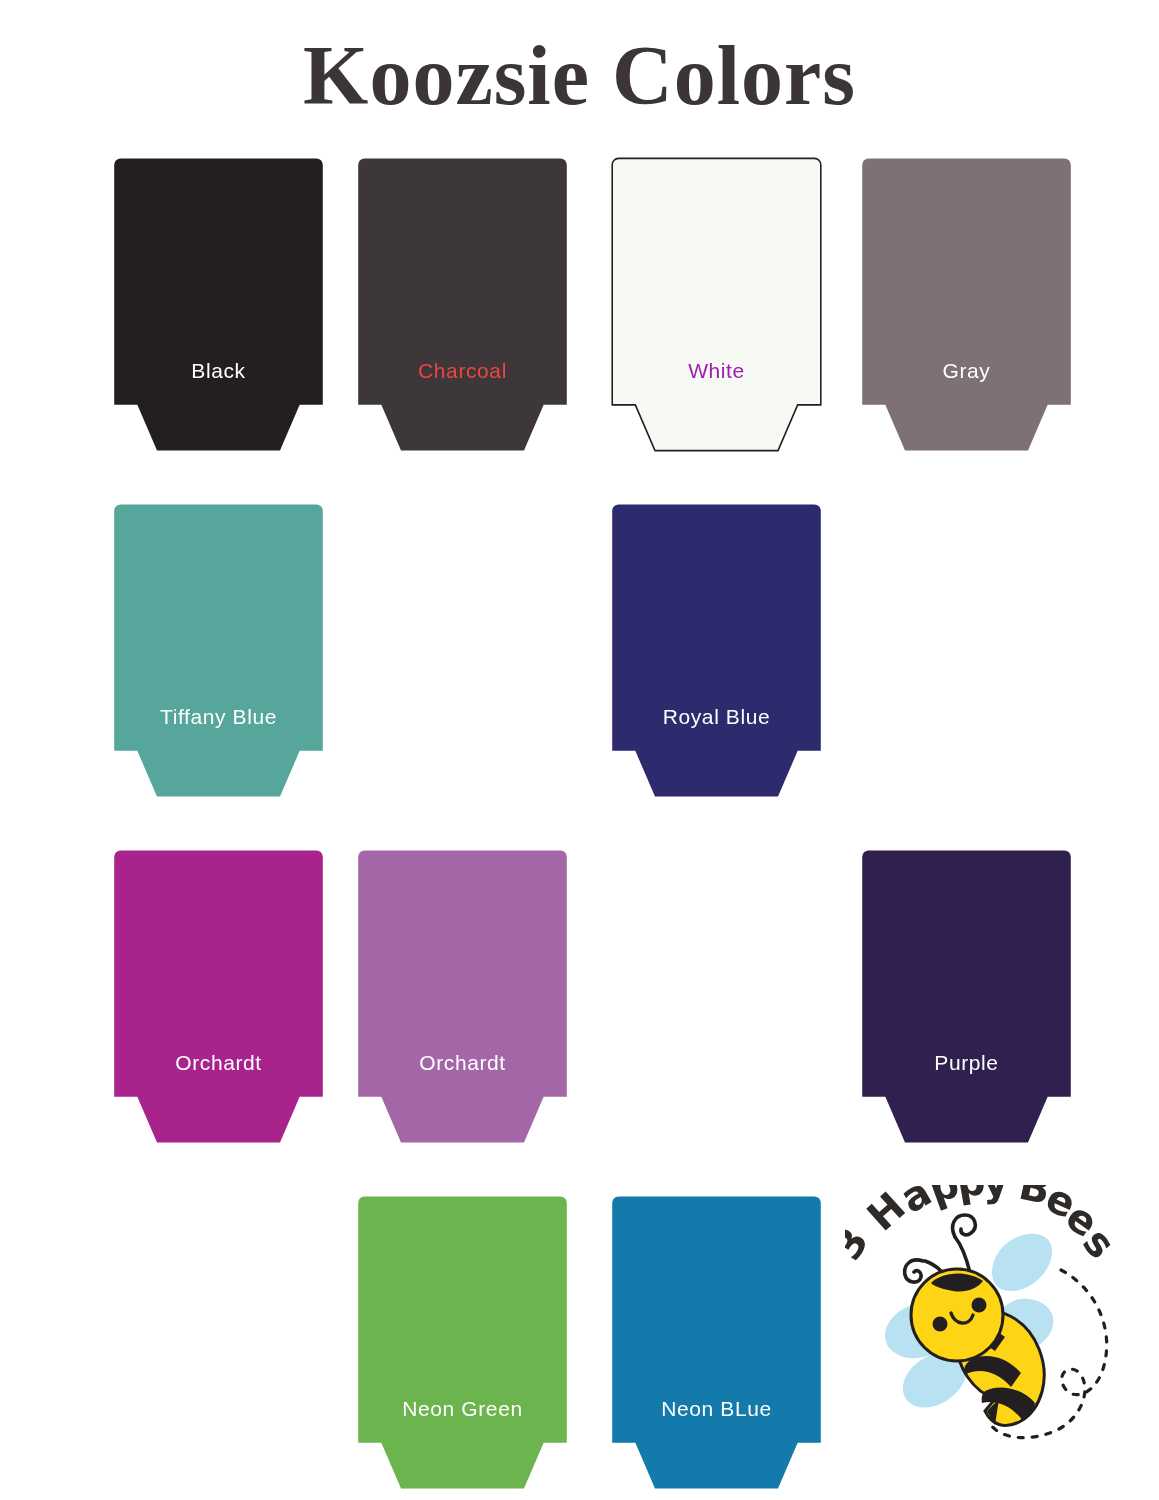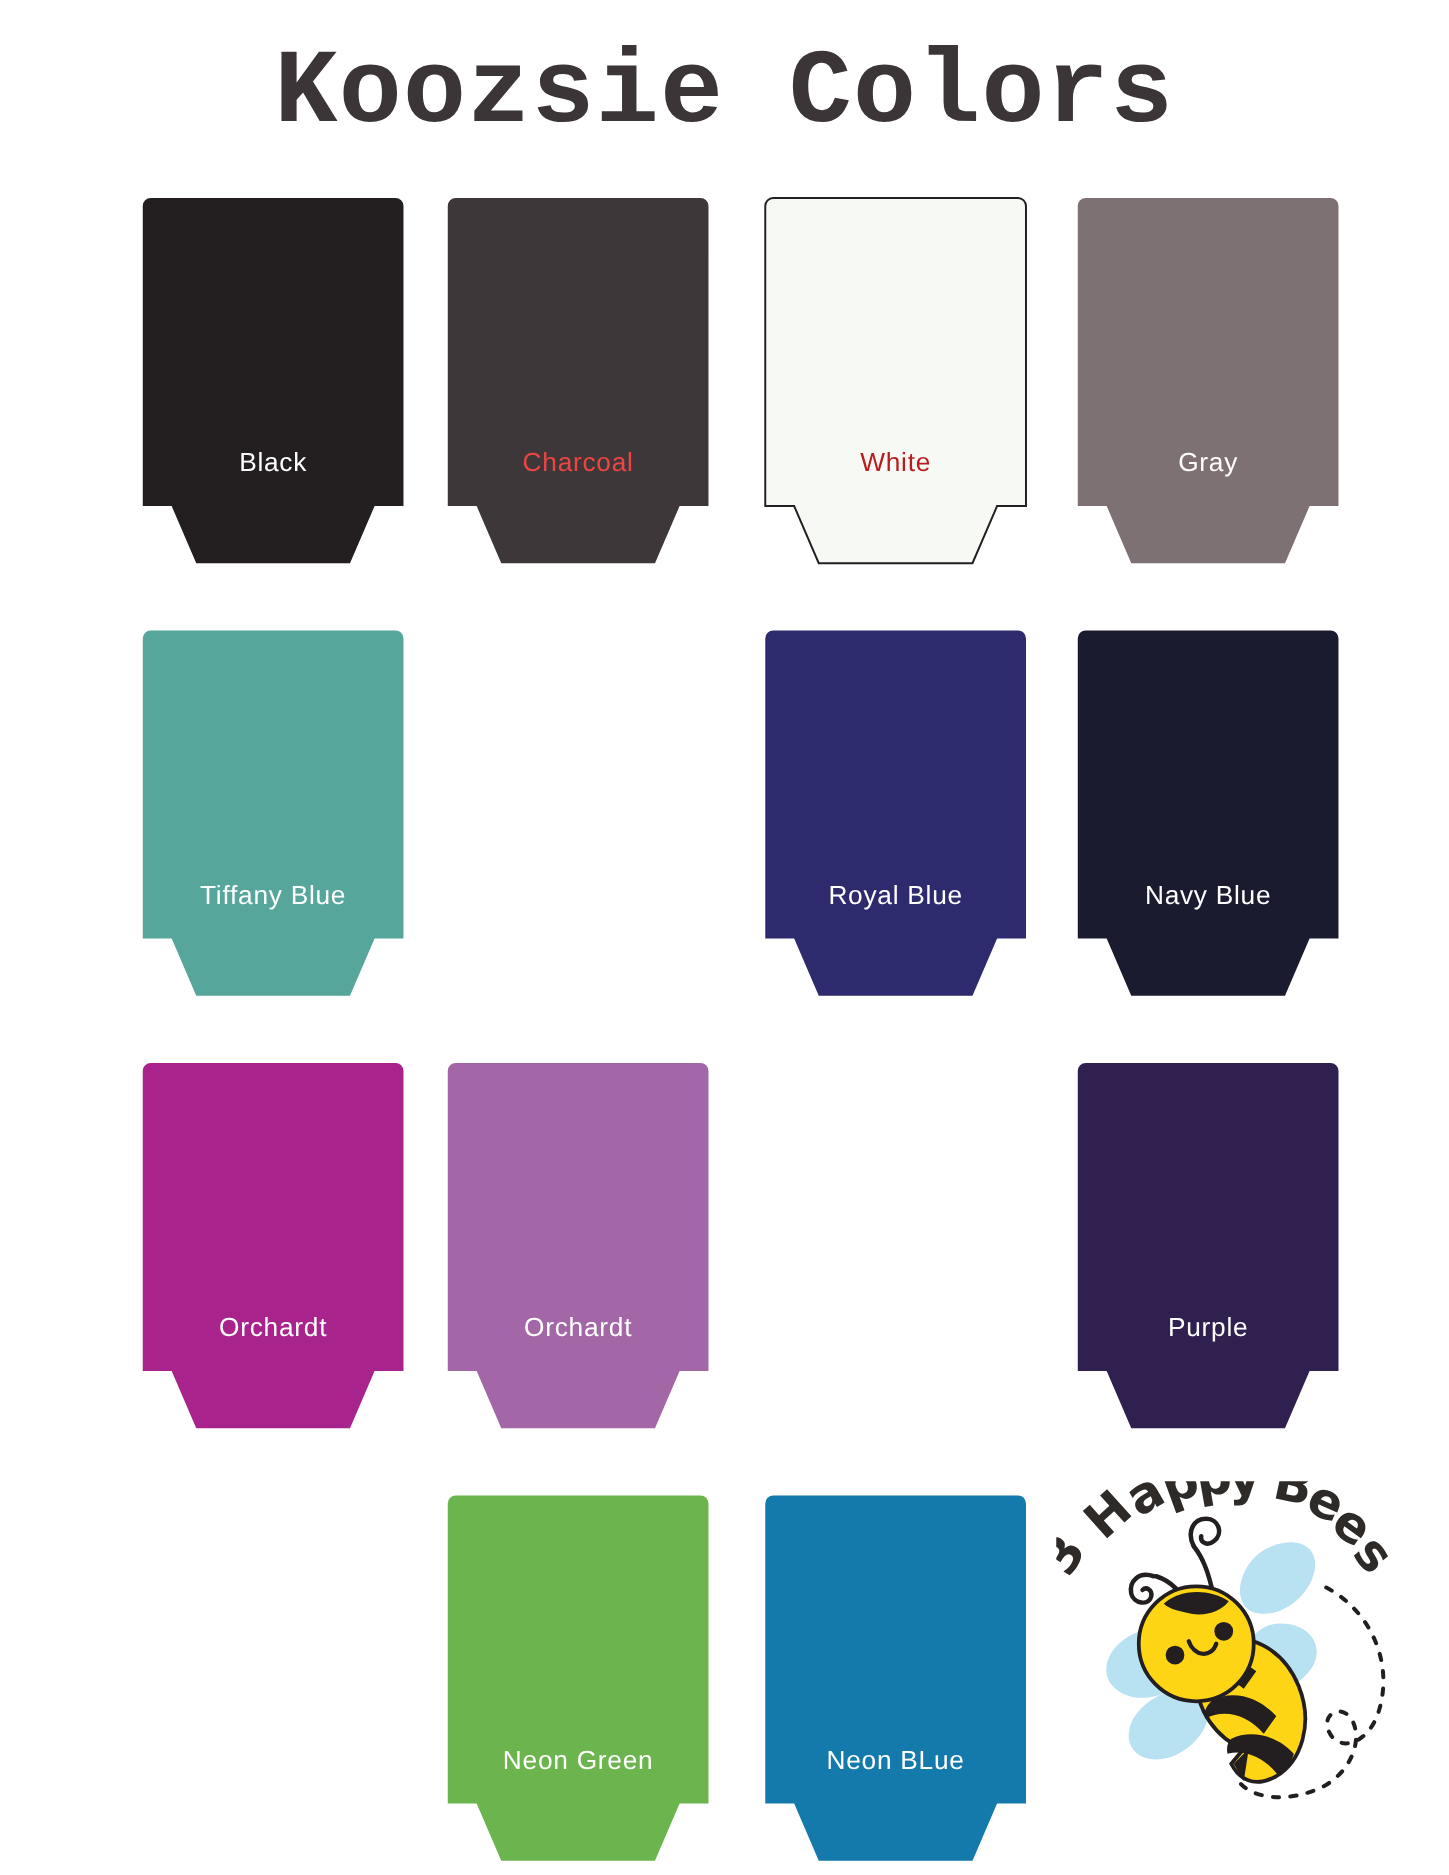--- a/index.html
+++ b/index.html
@@ -20,21 +20,21 @@
     background: #ffffff;
   }
 
   
   #title {
     position: absolute;
     top: 34px;
     left: 0;
     width: 1159px;
     text-align: center;
-    font-family: Liberation Mono, monospace;
+    font-family: Liberation Serif, serif;
     font-size: 84px;
     font-weight: bold;
     letter-spacing: 1px;
     color: #3b3537;
     line-height: 1;
     white-space: nowrap;
   }
 
   
   #grid {
@@ -115,47 +115,41 @@
         <div class="koozie-cell col1">
           <svg class="koozie-svg" viewBox="0 0 227 310">
             <path d="M7.5,13 A6.5,6.5 0 0 1 14,6.5 L213,6.5 A6.5,6.5 0 0 1 219.5,13 L219.5,257 L196,257 L176,303.5 L51,303.5 L31,257 L7.5,257 Z" fill="#3e3739"></path>
           </svg>
           <div class="koozie-label" style="color: #ef4444; margin-top: 30px;">Charcoal</div>
         </div>
         <div class="koozie-cell col2">
           <svg class="koozie-svg" viewBox="0 0 227 310">
             <path d="M7.5,13 A6.5,6.5 0 0 1 14,6.5 L213,6.5 A6.5,6.5 0 0 1 219.5,13 L219.5,257 L196,257 L176,303.5 L51,303.5 L31,257 L7.5,257 Z" fill="#f7f9f4" stroke="#231f20" stroke-width="1.6"></path>
           </svg>
-          <div class="koozie-label dark" style="color: #b91c1c;">White</div>
+          <div class="koozie-label dark" style="color: #a21caf;">White</div>
         </div>
         <div class="koozie-cell col3">
           <svg class="koozie-svg" viewBox="0 0 227 310">
             <path d="M7.5,13 A6.5,6.5 0 0 1 14,6.5 L213,6.5 A6.5,6.5 0 0 1 219.5,13 L219.5,257 L196,257 L176,303.5 L51,303.5 L31,257 L7.5,257 Z" fill="#7e7173"></path>
           </svg>
           <div class="koozie-label" style="color: rgb(255, 255, 255);">Gray</div>
         </div>
       </div>
       <div class="koozie-row">
         <div class="koozie-cell col0">
           <svg class="koozie-svg" viewBox="0 0 227 310">
             <path d="M7.5,13 A6.5,6.5 0 0 1 14,6.5 L213,6.5 A6.5,6.5 0 0 1 219.5,13 L219.5,257 L196,257 L176,303.5 L51,303.5 L31,257 L7.5,257 Z" fill="#56a69c"></path>
           </svg>
           <div class="koozie-label" style="color: rgb(255, 255, 255);">Tiffany Blue</div>
         </div>
         <div class="koozie-cell col2">
           <svg class="koozie-svg" viewBox="0 0 227 310">
             <path d="M7.5,13 A6.5,6.5 0 0 1 14,6.5 L213,6.5 A6.5,6.5 0 0 1 219.5,13 L219.5,257 L196,257 L176,303.5 L51,303.5 L31,257 L7.5,257 Z" fill="#2d2a6e"></path>
           </svg>
           <div class="koozie-label" style="color: rgb(255, 255, 255);">Royal Blue</div>
-        </div>
-        <div class="koozie-cell col3">
-          <svg class="koozie-svg" viewBox="0 0 227 310">
-            <path d="M7.5,13 A6.5,6.5 0 0 1 14,6.5 L213,6.5 A6.5,6.5 0 0 1 219.5,13 L219.5,257 L196,257 L176,303.5 L51,303.5 L31,257 L7.5,257 Z" fill="#1b1b30"></path>
-          </svg>
-          <div class="koozie-label" style="color: rgb(255, 255, 255);">Navy Blue</div>
         </div>
       </div>
       <div class="koozie-row">
         <div class="koozie-cell col0">
           <svg class="koozie-svg" viewBox="0 0 227 310">
             <path d="M7.5,13 A6.5,6.5 0 0 1 14,6.5 L213,6.5 A6.5,6.5 0 0 1 219.5,13 L219.5,257 L196,257 L176,303.5 L51,303.5 L31,257 L7.5,257 Z" fill="#a8238c"></path>
           </svg>
           <div class="koozie-label" style="color: rgb(255, 255, 255);">Orchardt</div>
         </div>
         <div class="koozie-cell col1">

